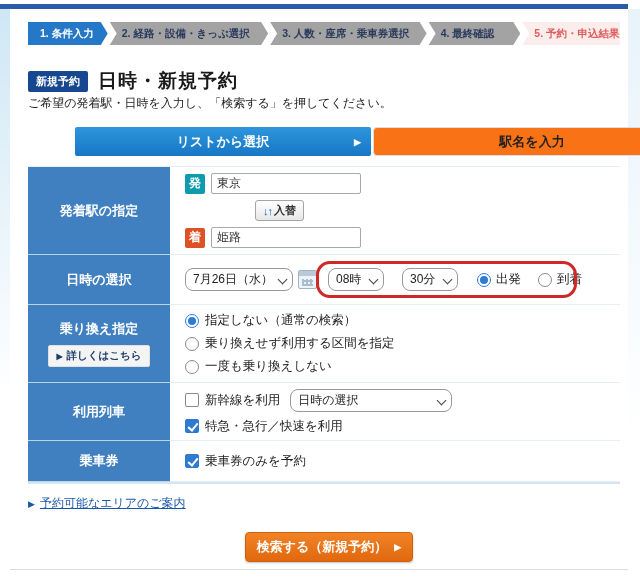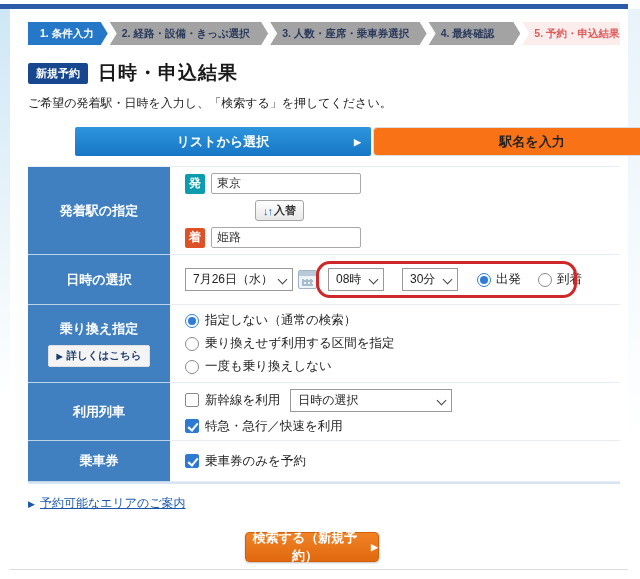--- a/index.html
+++ b/index.html
@@ -19,21 +19,21 @@
   .step { height:23px; line-height:23px; font-size:10.5px; font-weight:bold; padding-left:12px;
     background:#a3a3a3; color:#2b3a5c; white-space:nowrap; overflow:hidden;
     clip-path:polygon(0 0, calc(100% - 7px) 0, 100% 50%, calc(100% - 7px) 100%, 0 100%, 7px 50%); }
   .step.first { clip-path:polygon(0 0, calc(100% - 7px) 0, 100% 50%, calc(100% - 7px) 100%, 0 100%); }
   .step.last { clip-path:polygon(0 0, 100% 0, 100% 100%, 0 100%, 7px 50%); }
   .step.active { background:#2577c8; color:#fff; }
   .step.result { background:#fceded; color:#dd5c5c; }
   .s1{width:80px;} .s2{width:159px;} .s3{width:157px;} .s4{width:92px;} .s5{width:98px;}
 
   
-  .page-header { position:absolute; top:60px; left:28px; display:flex; align-items:center; gap:10px; }
+  .page-header { position:absolute; top:68px; left:28px; display:flex; align-items:center; gap:10px; }
   .new-badge { background:#17478f; color:#fff; font-size:11px; font-weight:bold;
     padding:3px 8px; border-radius:2px; }
   .page-title { font-size:19px; font-weight:bold; color:#1a1a1a; letter-spacing:1px; }
   .page-desc { position:absolute; top:95px; left:28px; font-size:12px; color:#222; }
 
   
   .tabs { position:absolute; top:127px; left:28px; width:616px; height:29px; display:flex; gap:2px;margin-left:47px; }
   .tab-blue { width:296px; background:linear-gradient(180deg,#2e95dd,#1777c5); color:#fff;
     font-size:13px; font-weight:bold; display:flex; align-items:center; justify-content:center;
     position:relative; border-radius:2px; cursor:pointer; }
@@ -56,21 +56,21 @@
   .badge-dep { background:#0c9cae; }
   .badge-arr { background:#dc5126; }
   .txt-input { width:150px; height:21px; border:1px solid #a9a9a9; border-radius:2px;
     font-size:12px; padding:0 5px; color:#333; font-family:inherit; }
   .line { display:flex; align-items:center; gap:6px; }
   .swap-btn { margin-left:70px; height:21px; padding:0 7px; font-size:11px; border:1px solid #a5a5a5;
     border-radius:3px; background:linear-gradient(180deg,#ffffff,#e7e7e7); cursor:pointer;
     display:inline-flex; align-items:center; gap:2px; color:#333; font-weight:bold; }
   .swap-btn .arrows { color:#1565c0; font-weight:bold; font-size:11px; letter-spacing:-1px; }
 
-  .sel { height:23px; border:1px solid #999; border-radius:0; background:#fff; font-size:12px;
+  .sel { height:23px; border:1px solid #999; border-radius:8px; background:#fff; font-size:12px;
     color:#222; display:inline-flex; align-items:center; padding:0 18px 0 7px; position:relative;
     cursor:pointer; white-space:nowrap; }
   .sel::after { content:""; position:absolute; right:6px; top:7px; width:6px; height:6px;
     border-right:1.5px solid #444; border-bottom:1.5px solid #444; transform:rotate(45deg); }
 
   .cal-icon { width:19px; height:19px; border:1px solid #9fb4c6; border-radius:2px; background:#eef3f7;
     position:relative; flex:0 0 auto; }
   .cal-icon::before { content:""; position:absolute; top:0; left:0; right:0; height:5px; background:#b9c9d8; }
   .cal-icon::after { content:""; position:absolute; left:3px; right:3px; top:8px; height:7px;
     background:repeating-linear-gradient(90deg,#a9bccd 0 2px, transparent 2px 4px),
@@ -93,21 +93,21 @@
   .detail-btn { background:#f4f4f4; color:#1c3c6e; font-size:10.5px; font-weight:bold;
     border:1px solid #e0e0e0; border-radius:2px; padding:3px 7px; cursor:pointer;
     display:inline-flex; align-items:center; gap:4px; }
   .detail-btn .arr { font-size:8px; color:#1c3c6e; }
 
   .area-link { position:absolute; top:495px; left:28px; font-size:12px; color:#1b57a8;
     display:flex; align-items:center; gap:5px; cursor:pointer; }
   .area-link .arr { font-size:9px; }
   .area-link .lbl { text-decoration:underline; }
 
-  .search-btn { position:absolute; top:532px; left:245px; width:134px; height:30px;
+  .search-btn { position:absolute; top:532px; left:245px; width:168px; height:30px;
     background:linear-gradient(180deg,#f08325,#e1680f); border:1px solid #d35f08; border-radius:4px;
     color:#fff; font-size:13px; font-weight:bold; display:flex; align-items:center; justify-content:center;
     gap:7px; cursor:pointer; box-shadow:0 1px 2px rgba(0,0,0,0.25); }
   .search-btn .arr { font-size:9px; }
 
   .pl15 { padding-left:15px; }
   .vcenter { display:flex; align-items:center; }
   .col { display:flex; flex-direction:column; justify-content:center; gap:6px; }
 </style>
 </head>
@@ -122,21 +122,21 @@
   <div class="steps">
     <div class="step first active s1">1. 条件入力</div>
     <div class="step s2">2. 経路・設備・きっぷ選択</div>
     <div class="step s3">3. 人数・座席・乗車券選択</div>
     <div class="step s4">4. 最終確認</div>
     <div class="step last result s5">5. 予約・申込結果</div>
   </div>
 
   <div class="page-header">
     <span class="new-badge">新規予約</span>
-    <span class="page-title">日時・申込結果</span>
+    <span class="page-title">日時・新規予約</span>
   </div>
   <div class="page-desc">ご希望の発着駅・日時を入力し、「検索する」を押してください。</div>
 
   <div class="tabs">
     <div class="tab-blue">
       <span>リストから選択</span>
       <span class="arr">▶</span>
     </div>
     <div class="tab-white">
       <span>駅名を入力</span>

